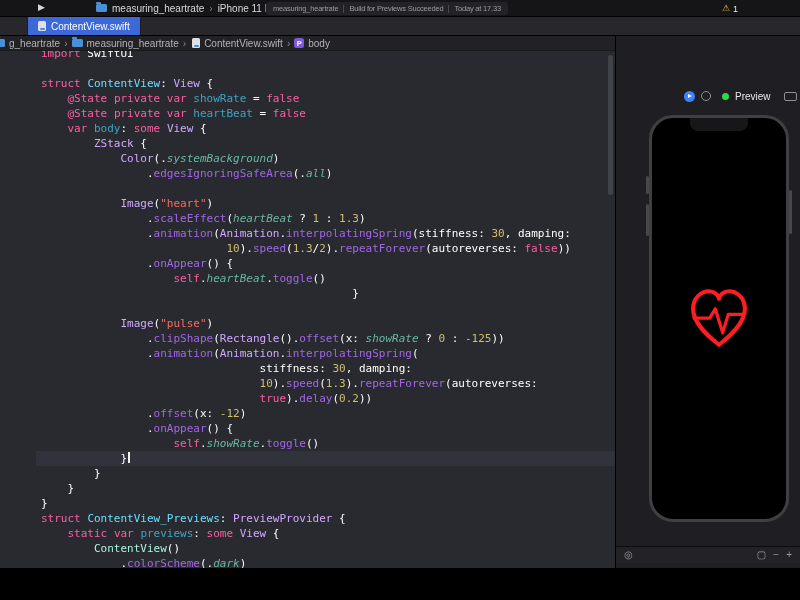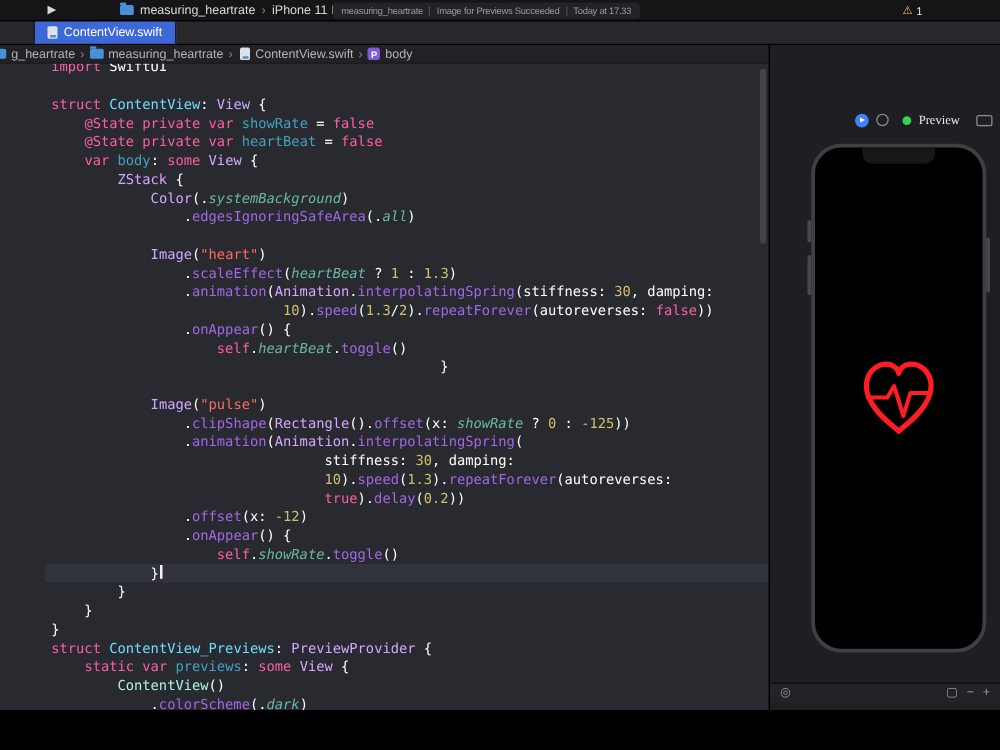--- a/index.html
+++ b/index.html
@@ -88,21 +88,21 @@
   .c-w  { color:#ffffff; }  
   .scroll-thumb {
     position:absolute; right:2px; top:4px; width:5px; height:140px;
     background:#6a6a70; opacity:.4; border-radius:3px;
   }
 
   
   .canvas { width:185px; position:relative; background:#1e1e23; border-left:1px solid #000; }
   .pv-toolbar {
     position:absolute; top:52px; left:0; right:0; height:16px;
-    display:flex; align-items:center; gap:6px; padding-left:68px;font-family:Liberation Serif, serif;
+    display:flex; align-items:center; gap:6px; padding-left:68px;
   }
   .pv-live { width:11px; height:11px; border-radius:50%; background:#3f82f7; position:relative; flex:none; }
   .pv-live::after {
     content:""; position:absolute; left:4px; top:3px;
     border-left:4px solid #fff; border-top:2.5px solid transparent; border-bottom:2.5px solid transparent;
   }
   .pv-debug { width:10px; height:10px; border-radius:50%; border:1.5px solid #8e8e93; flex:none; }
   .pv-dot { width:7px; height:7px; border-radius:50%; background:#32d74b; margin-left:5px; flex:none; }
   .pv-label { font-size:10px; color:#e8e8ea; }
   .pv-display { width:13px; height:9px; border:1.5px solid #8e8e93; border-radius:2px; margin-left:7px; flex:none; }
@@ -141,21 +141,21 @@
     <span class="play">▶</span>
     <div class="scheme">
       <span class="ic-folder"></span>
       <span>measuring_heartrate</span>
       <span class="chev">›</span>
       <span>iPhone 11 Pro Max</span>
     </div>
     <div class="status-pill">
       <span>measuring_heartrate</span>
       <span class="st-sep"></span>
-      <span>Image for Previews Succeeded</span>
+      <span>Build for Previews Succeeded</span>
       <span class="st-sep"></span>
       <span>Today at 17.33</span>
     </div>
     <div class="warn">
       <span class="warn-tri">⚠</span>
       <span>1</span>
     </div>
   </header>
 
   <nav class="tabbar">

